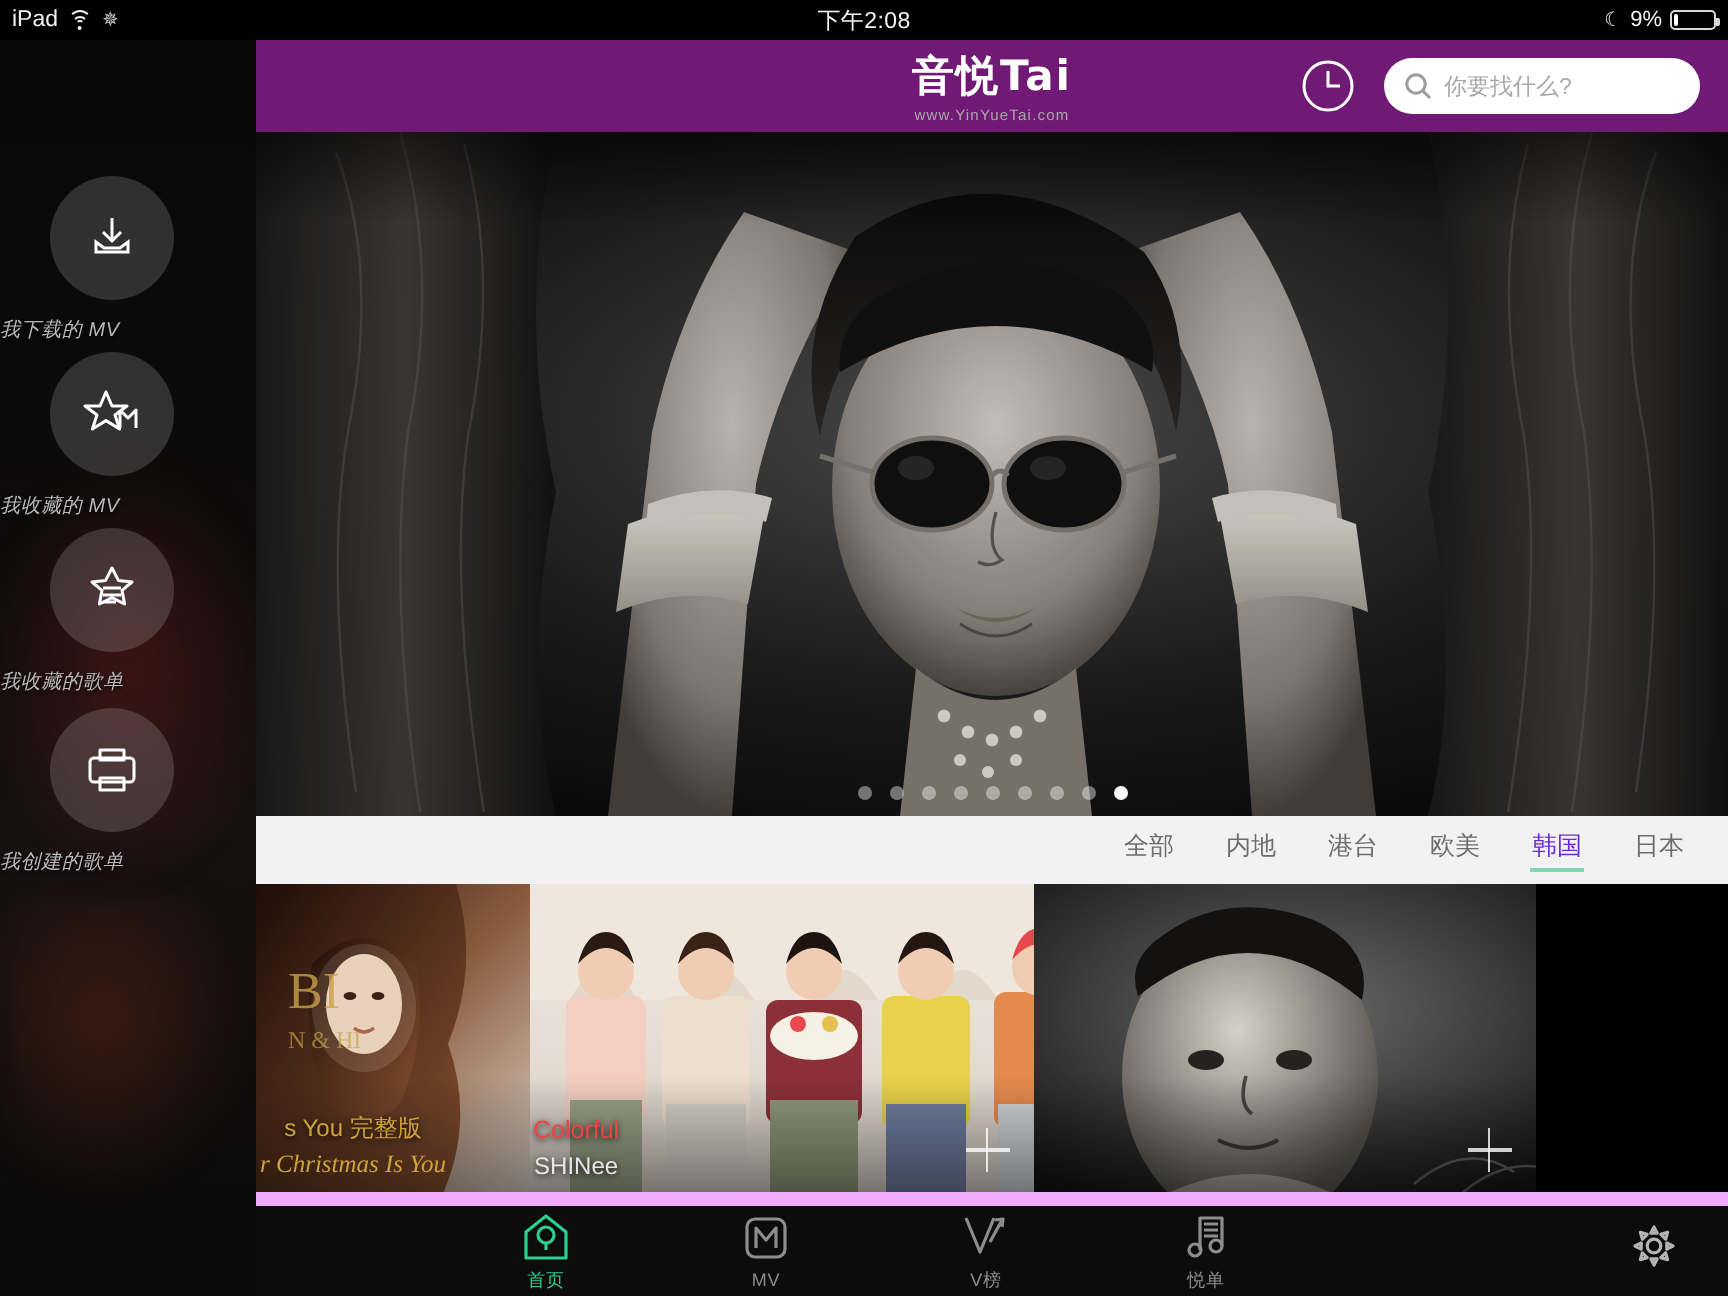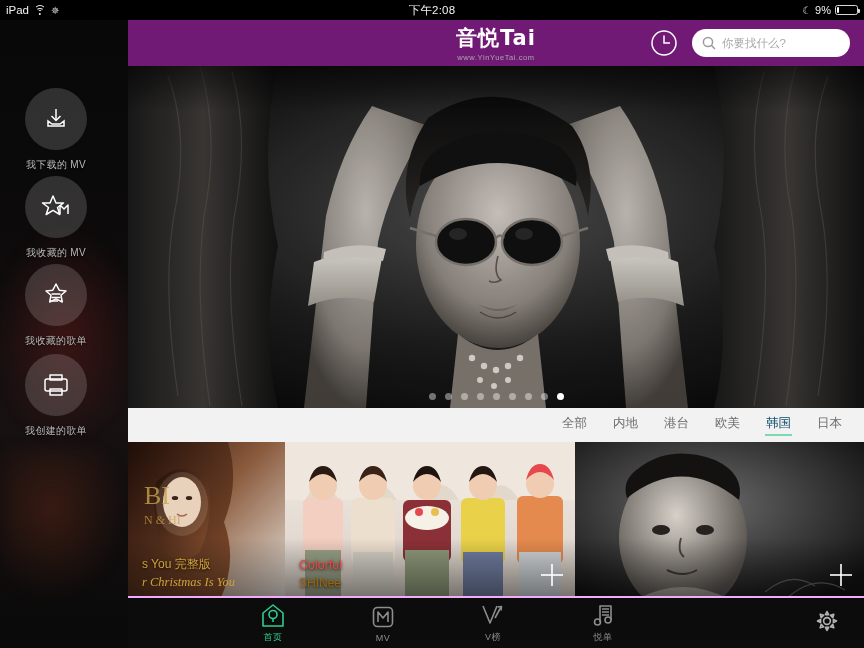--- a/index.html
+++ b/index.html
@@ -45,21 +45,21 @@
     content:""; position:absolute; left:-10px; top:200px; width:150px; height:230px;
     background:radial-gradient(ellipse at center,rgba(120,30,30,.40),rgba(0,0,0,0) 68%);
     filter:blur(6px);
   }
   .sidebar::after{
     content:""; position:absolute; left:0; top:430px; width:128px; height:150px;
     background:radial-gradient(ellipse at 40% 40%,rgba(150,60,30,.30),rgba(0,0,0,0) 70%);
     filter:blur(8px);
   }
   .side-item {
-    position:absolute; left:0; width:112px; text-align:center; z-index:3;
+    position:absolute; left:0; width:112px; text-align:left; z-index:3;font-style:italic;
   }
   .side-circle {
     width:62px; height:62px; border-radius:50%;
     background:rgba(255,255,255,.16);
     margin:0 auto; display:flex; align-items:center; justify-content:center;
   }
   .side-circle svg { display:block; }
   .side-label {
     margin-top:8px; font-size:10px; color:#b9b9b9; letter-spacing:.3px;
     text-shadow:0 1px 2px rgba(0,0,0,.9);
@@ -87,47 +87,47 @@
   .dots { position:absolute; left:0; right:0; bottom:8px; display:flex; justify-content:center; gap:9px; z-index:5; }
   .dot { width:7px; height:7px; border-radius:50%; background:rgba(255,255,255,.42); }
   .dot.active { background:#fff; }
 
   
   .filterbar {
     position:relative; width:736px; height:34px; background:#f2f2f2;
     display:flex; align-items:center; justify-content:flex-end; padding-right:22px; gap:26px;
   }
   .f-tab { font-size:12.5px; color:#6d6d6d; position:relative; padding-bottom:3px; cursor:pointer; }
-  .f-tab.active { color:#0c4a6e; }
+  .f-tab.active { color:#6d28d9; }
   .f-tab.active::after { content:""; position:absolute; left:-1px; right:-1px; bottom:-1px; height:2px; background:#7ed9b2; }
 
   
-  .cards { position:relative; width:736px; height:158px; display:flex; background:#000; }
+  .cards { position:relative; width:640px; height:158px; display:flex; background:#000;text-align:center; }
   .card { position:relative; height:158px; overflow:hidden; }
   .card.c1 { width:157px; }
   .card.c2 { width:290px; }
   .card.c3 { width:289px; }
   .card-bg { position:absolute; inset:0; }
   .card-scrim { position:absolute; left:0; right:0; bottom:0; height:62px;
     background:linear-gradient(180deg,rgba(0,0,0,0),rgba(0,0,0,.48)); }
-  .card-meta { position:absolute; left:14px; bottom:10px; z-index:4; }
+  .card-meta { position:absolute; left:2px; bottom:10px; z-index:4; }
   .card-title { font-size:12.5px; color:#ef4444; text-shadow:0 1px 3px rgba(0,0,0,.85); white-space:nowrap; }
-  .card-artist { font-size:12px; color:#a16207; margin-top:4px; text-shadow:0 1px 3px rgba(0,0,0,.85); }
+  .card-artist { font-size:12px; color:#e5e5e5; margin-top:4px; text-shadow:0 1px 3px rgba(0,0,0,.85); }
   .card-plus { position:absolute; right:12px; bottom:14px; width:22px; height:22px; z-index:5; cursor:pointer; }
   .card-plus::before,.card-plus::after { content:""; position:absolute; background:rgba(255,255,255,.8); }
   .card-plus::before { left:0; top:10px; width:22px; height:1.5px; }
   .card-plus::after { top:0; left:10px; height:22px; width:1.5px; }
   
   .card.c1 .card-title { color:#cfa23a; font-size:12px; }
   .card.c1 .card-sub { color:#cfa23a; font-size:12.5px; font-style:italic;
     font-family:"Liberation Serif","DejaVu Serif",serif; margin-top:2px; white-space:nowrap; }
 
   
   .tabbar { position:absolute; left:128px; bottom:0; width:736px; height:52px; background:#0c0c0c;
-    border-top:2px solid #f0abfc; display:flex; align-items:center; }
+    border-top:7px solid #f0abfc; display:flex; align-items:center; }
   .tab { flex:0 0 auto; width:110px; text-align:center; cursor:pointer; }
   .tab .ticon { height:26px; display:flex; align-items:center; justify-content:center; }
   .tab .tlabel { font-size:9px; color:#8d8d8d; margin-top:3px; letter-spacing:.4px; }
   .tab.active .tlabel { color:#2ecf8d; }
   .tab-spacer { flex:1 1 auto; }
   .gear-btn { width:46px; text-align:center; cursor:pointer; margin-right:14px; }
 
   .hero-grad-top { position:absolute; left:0; top:0; width:736px; height:46px;
     background:linear-gradient(180deg,rgba(0,0,0,.55),rgba(0,0,0,0)); pointer-events:none; }
 </style>

